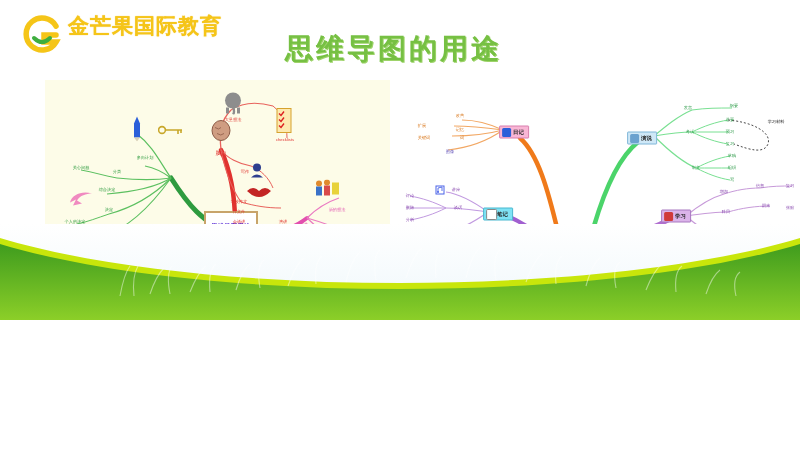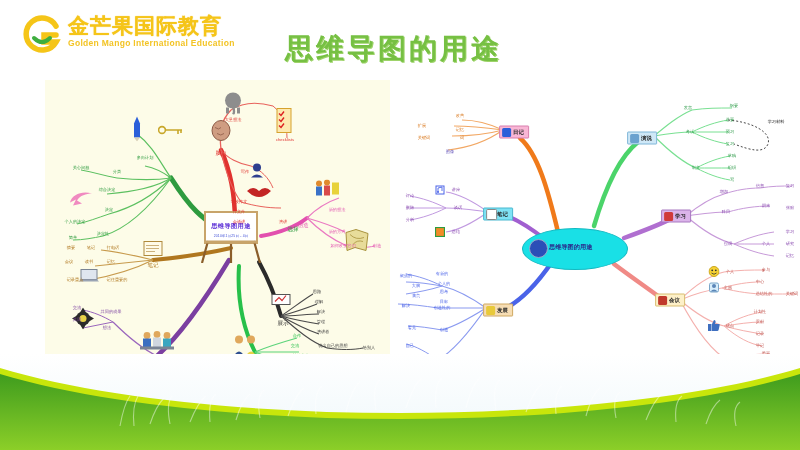--- a/index.html
+++ b/index.html
@@ -1,21 +1,21 @@
 <!DOCTYPE html>
 <html><head>
 <meta charset="utf-8">
 <style>
   html,body{margin:0;padding:0;}
   body{
     width:800px;height:450px;overflow:hidden;position:relative;
     background:#ffffff;
     font-family:"Liberation Sans","DejaVu Sans",sans-serif;
   }
-  #stage{position:absolute;inset:0;width:800px;height:450px;overflow:hidden;background:#fff;}
+  #stage{position:absolute;inset:0;width:800px;height:320px;overflow:hidden;background:#fff;}
 
   
   .logo{position:absolute;left:22px;top:12px;width:210px;height:46px;}
   .logo-mark{position:absolute;left:0;top:2px;width:40px;height:40px;}
   .logo-cn{position:absolute;left:46px;top:0px;font-size:21px;font-weight:bold;color:#f5c518;letter-spacing:1px;white-space:nowrap;
            text-shadow:0 0 1px #f0b90b;}
   .logo-en{position:absolute;left:46px;top:26px;font-size:8.5px;color:#f3c425;letter-spacing:.3px;white-space:nowrap;font-weight:bold;}
 
   .page-title{position:absolute;left:285px;top:30px;font-size:28px;font-weight:bold;color:#76c043;letter-spacing:3px;white-space:nowrap;
               text-shadow:1px 1px 0 #9ed36a;}
@@ -60,21 +60,20 @@
 <div id="stage">
 
   <div class="logo">
     <div class="logo-mark">
       <svg viewBox="0 0 40 40" width="40" height="40">
         <path d="M34 12 A16 16 0 1 0 34 28 L22 28 L22 21 L34 21" fill="none" stroke="#f5c518" stroke-width="5.5" stroke-linecap="round"></path>
         <path d="M12 24 q8 8 16 0" fill="none" stroke="#3fae3f" stroke-width="4" stroke-linecap="round"></path>
       </svg>
     </div>
     <div class="logo-cn">金芒果国际教育</div>
-    <div class="logo-en">Golden Mango International Education</div>
   </div>
 
   <div class="page-title">思维导图的用途</div>
 
   <div class="map map-left">
 
     <svg class="wires" viewBox="0 0 345 310" preserveAspectRatio="none">
 
       <path d="M186 150 C160 148 140 120 126 98" fill="none" stroke="#2e9b3f" stroke-width="5" stroke-linecap="round"></path>
       <path d="M126 98 C118 92 110 88 100 86" fill="none" stroke="#5cc060" stroke-width="1.2"></path>

